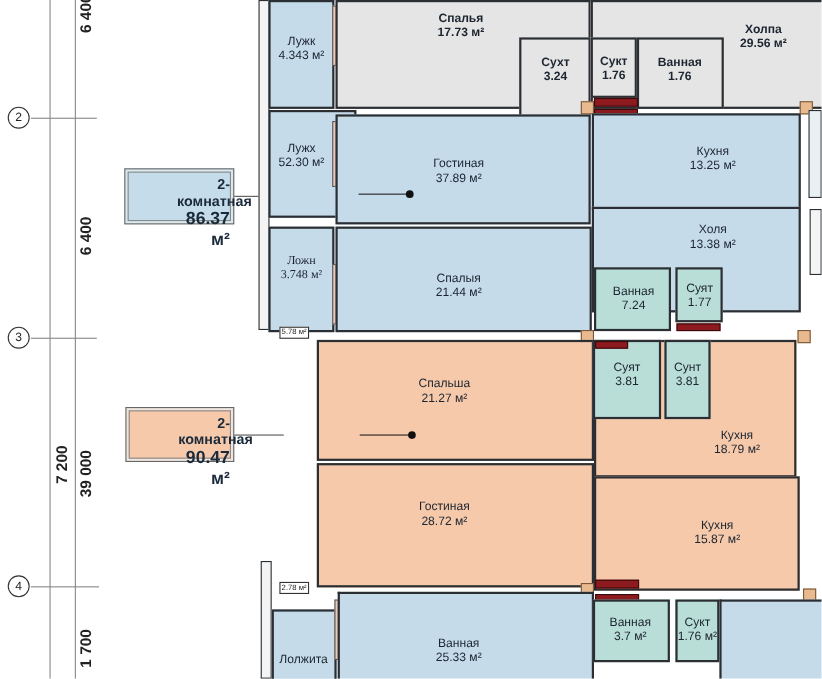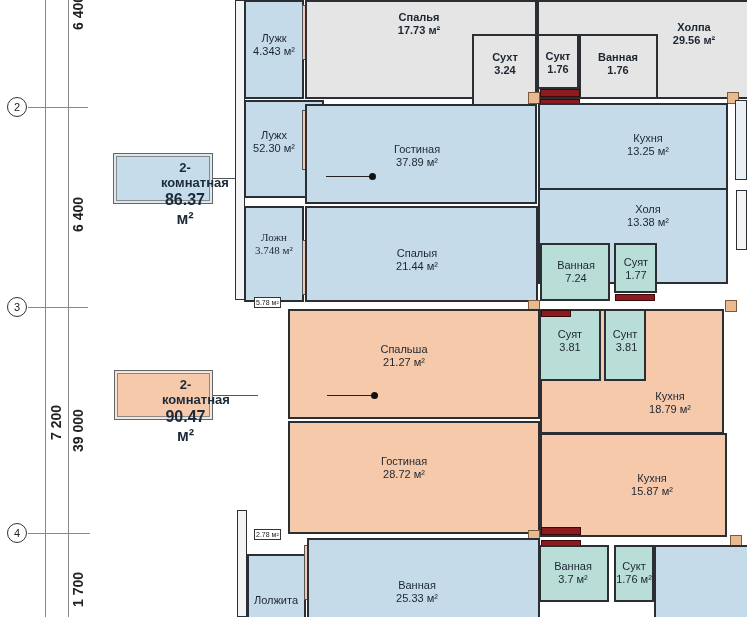--- a/index.html
+++ b/index.html
@@ -9,21 +9,21 @@
   .blue2 { background:#e5e5e5;font-weight:bold; }
   .teal { background:#b9ddd7; }
   .orange { background:#f6c9ab; }
   .label { position:absolute; text-align:center; font-size:11px; line-height:13px; color:#1c2530; transform:translate(-50%,-50%); white-space:nowrap; }
   .label .area { display:block; }
   .grid-circle { position:absolute; width:18px; height:18px; border:1.3px solid #333; border-radius:50%; background:#fff; font-size:11px; text-align:center; line-height:18px; color:#222; }
   .vline { position:absolute; width:1px; background:#888; }
   .hline { position:absolute; height:1px; background:#888; }
   .dim { position:absolute; font-size:14px; font-weight:bold; color:#222; transform-origin:left top; transform:rotate(-90deg); white-space:nowrap; }
   .tag { position:absolute; box-sizing:border-box; border:1.5px solid #666; padding:2px; }
-  .tag-inner { border:1px solid #888; text-align:center; font-weight:bold; color:#1a2a3a; height:100%; box-sizing:border-box;padding-left:44px; }
+  .tag-inner { border:1px solid #888; text-align:right; font-weight:bold; color:#1a2a3a; height:100%; box-sizing:border-box;padding-left:44px; }
   .tag-title { font-size:13px; line-height:15px; padding-top:3px; }
   .tag-area { font-size:16px; line-height:19px; }
   .wall { position:absolute; background:#f4f4f4; border:1.5px solid #2b2f33; box-sizing:border-box; }
   .column { position:absolute; width:12px; height:12px; background:#e9b98f; border:1px solid #7a5a3a; box-sizing:border-box; }
   .shaft { position:absolute; background:#8c1a1f; border:1px solid #3a0a0a; box-sizing:border-box; }
   .window { position:absolute; background:#f0c8b8; border:1px solid #555; box-sizing:border-box; }
   .marker-line { position:absolute; height:1px; background:#222; }
   .marker-dot { position:absolute; width:7px; height:7px; border-radius:50%; background:#111; }
   .small-box { position:absolute; font-size:7px; border:1px solid #333; background:#fff; padding:0 1px; line-height:9px; color:#222; }
 </style>
@@ -187,21 +187,21 @@
     <span class="area">18.79 м²</span>
   </div>
 </div>
 <div class="room teal" style="left:539px;top:309px;width:62px;height:72px;">
   <div class="label" style="left:29px;top:30px;">
     <span>Суят</span>
     <span class="area">3.81</span>
   </div>
 </div>
 <div class="room teal" style="left:604px;top:309px;width:42px;height:72px;">
-  <div class="label" style="left:19px;top:30px;text-align:right;">
+  <div class="label" style="left:19px;top:30px;">
     <span>Сунт</span>
     <span class="area">3.81</span>
   </div>
 </div>
 <div class="shaft" style="left:541px;top:310px;width:30px;height:7px;"></div>
 <div class="room orange" style="left:540px;top:433px;width:187px;height:104px;">
   <div class="label" style="left:110px;top:50px;">
     <span>Кухня</span>
     <span class="area">15.87 м²</span>
   </div>

